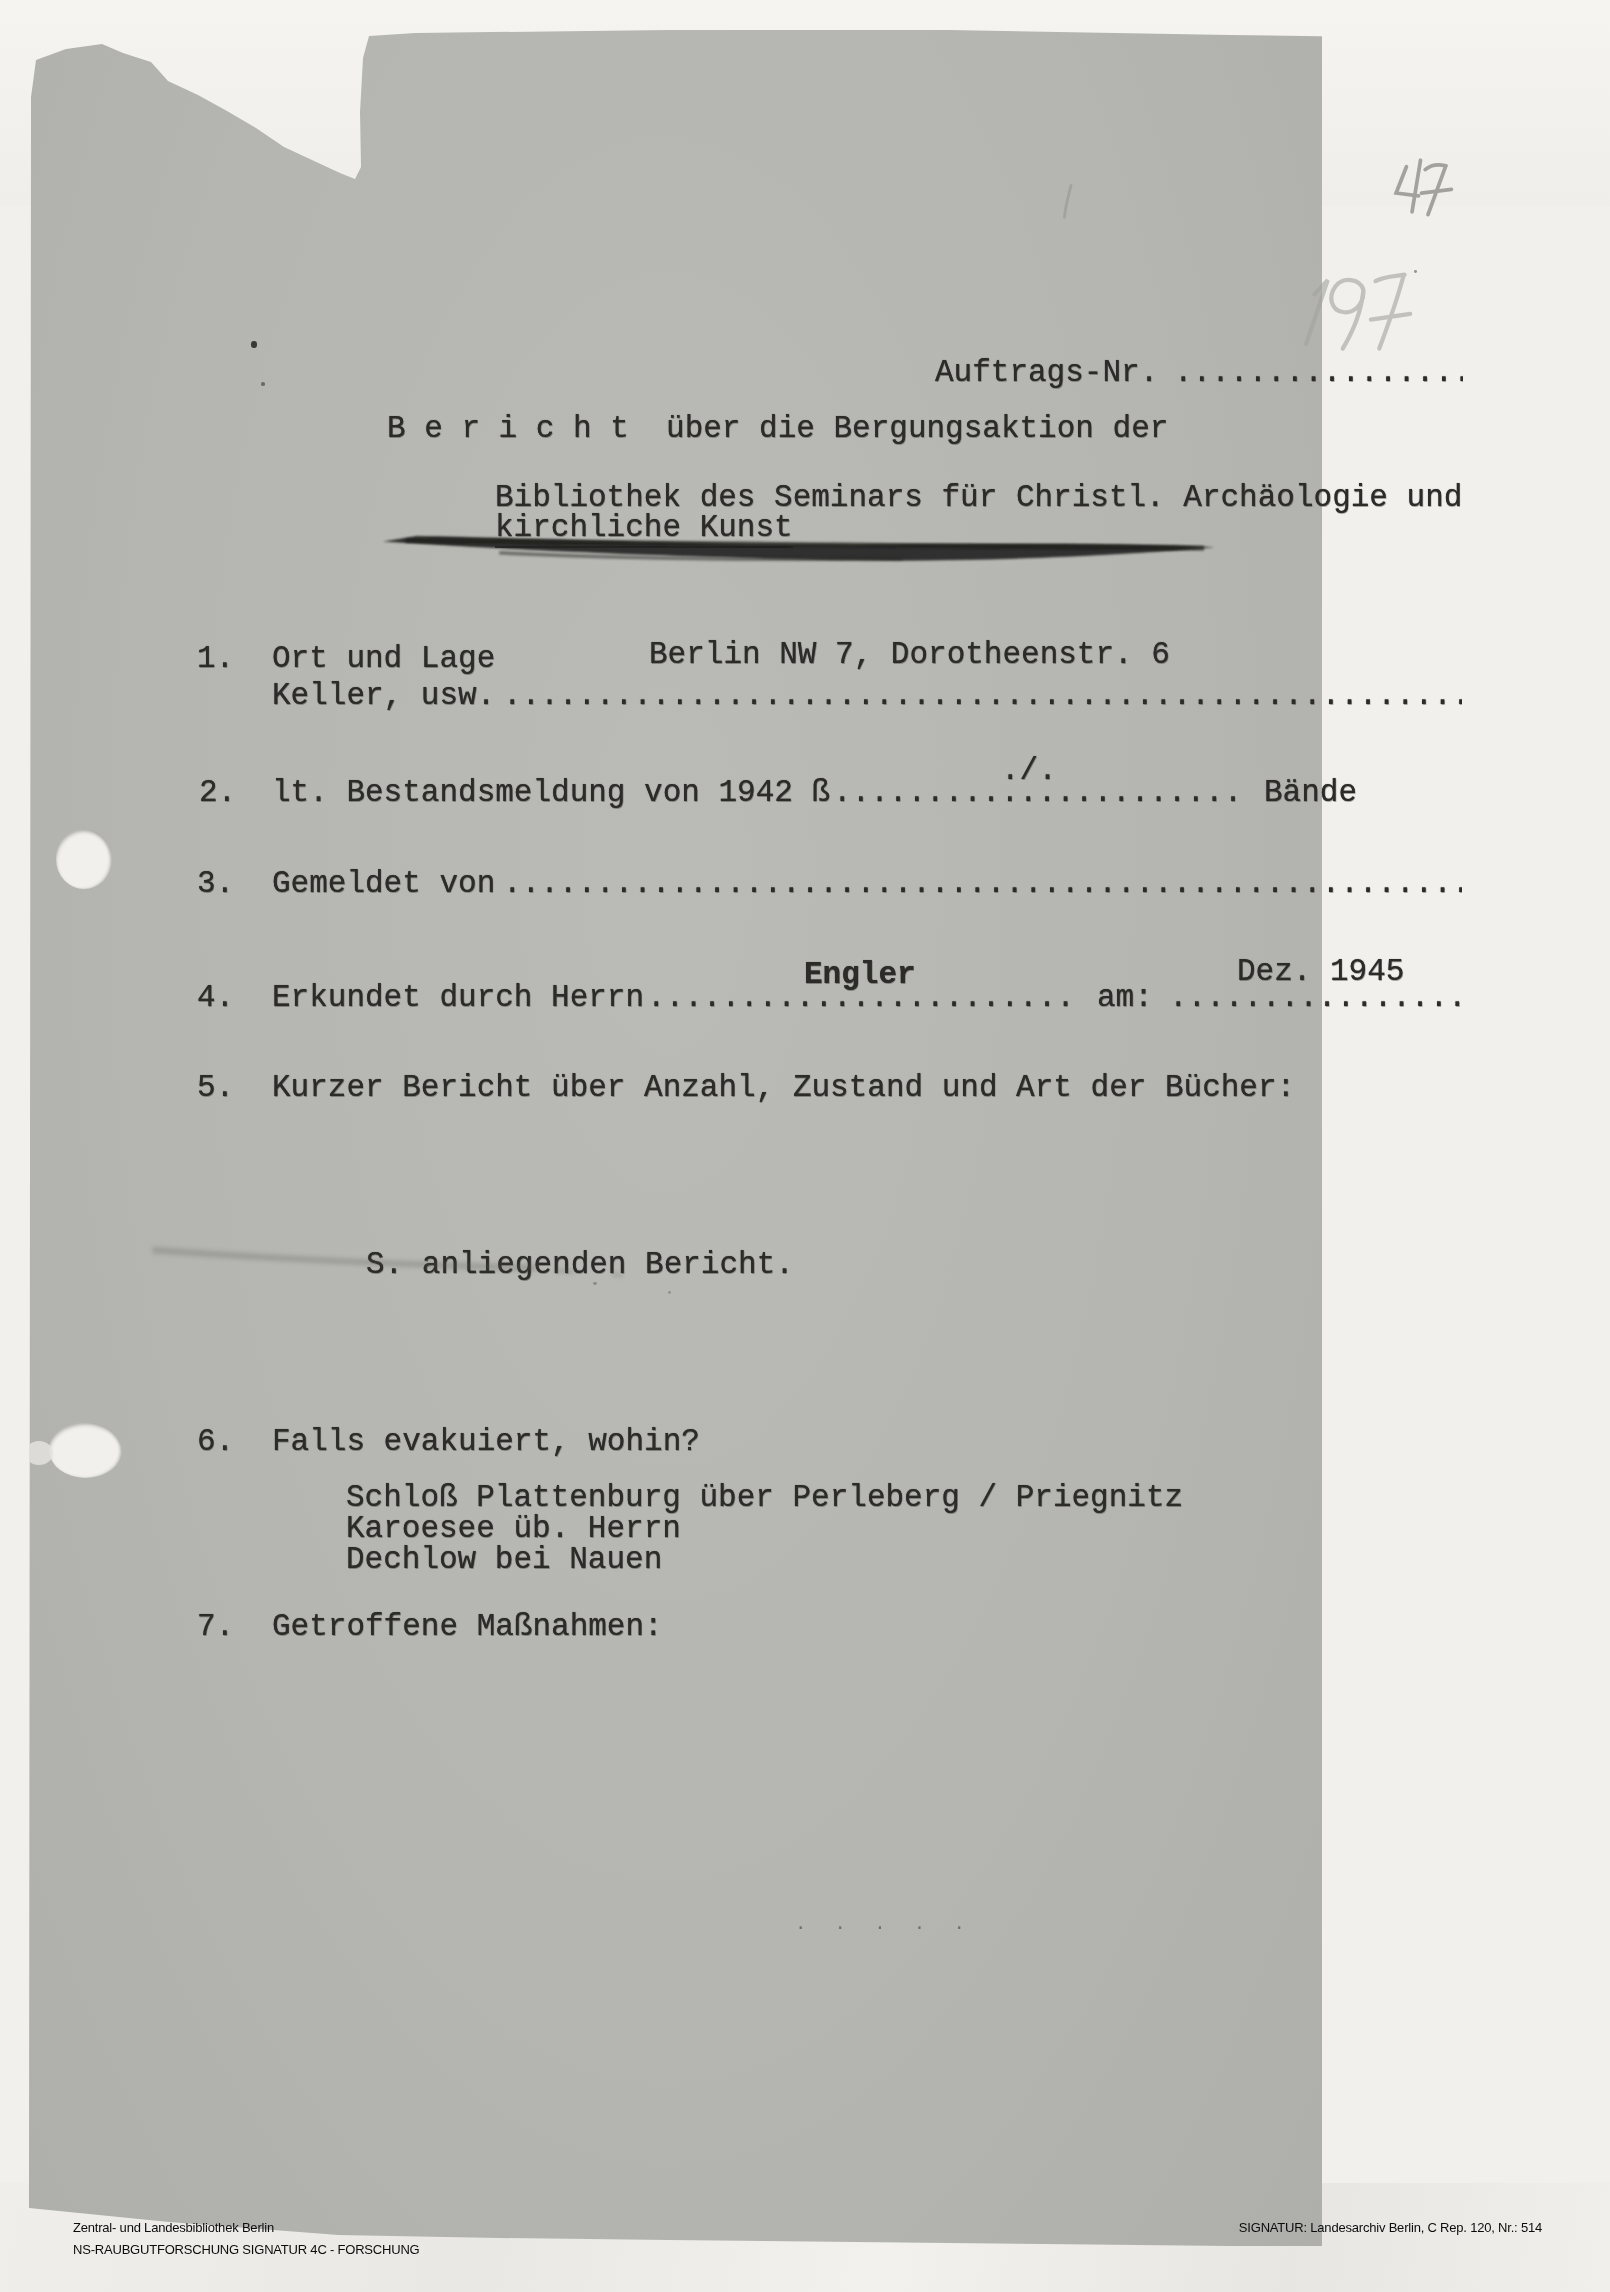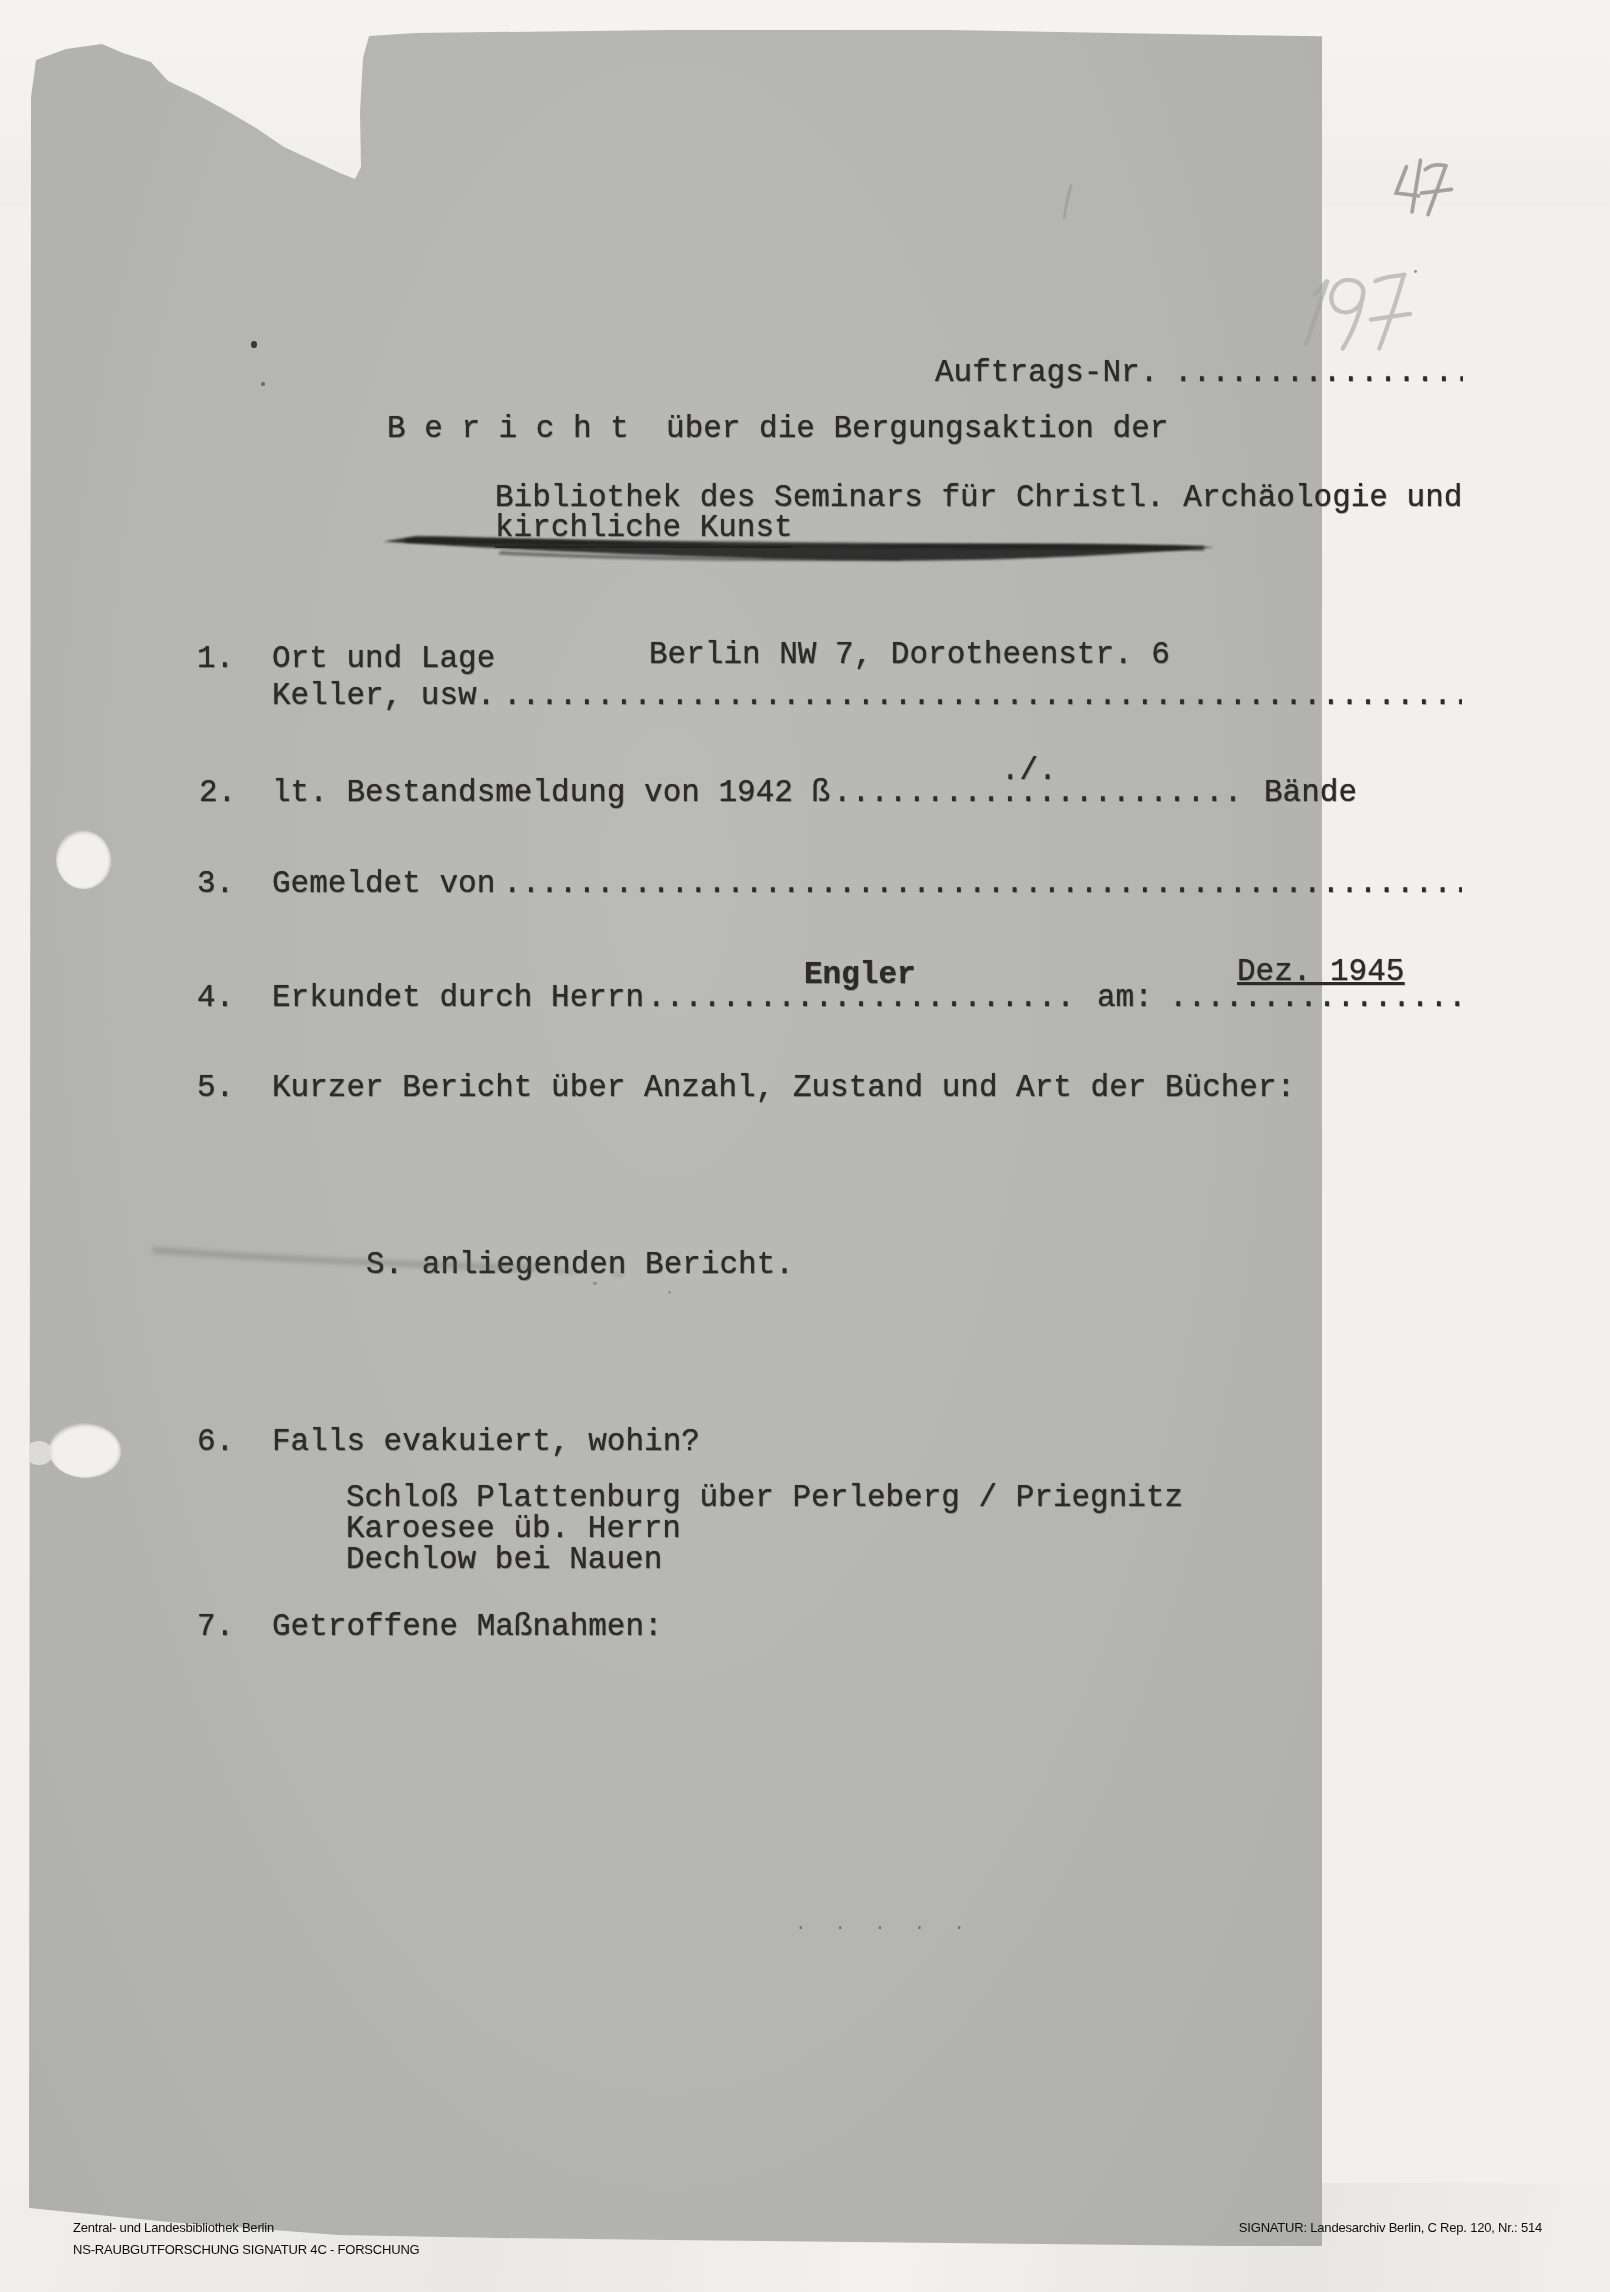--- a/index.html
+++ b/index.html
@@ -73,21 +73,21 @@
   <div class="typed" style="left:185px;top:868px;">3.</div>
   <div class="typed" style="left:260px;top:868px;">Gemeldet von</div>
   <div class="dotline" style="left:491px;top:868px;width:959px;">..............................................................................................................</div>
 
   <div class="typed" style="left:185px;top:982px;">4.</div>
   <div class="typed" style="left:260px;top:982px;">Erkundet durch Herrn</div>
   <div class="dotline" style="left:635px;top:982px;width:422px;">..............................................................................................................</div>
   <div class="typed" style="left:792px;top:959px;font-weight:bold;">Engler</div>
   <div class="typed" style="left:1085px;top:982px;">am:</div>
   <div class="dotline" style="left:1157px;top:982px;width:293px;">..............................................................................................................</div>
-  <div class="typed" style="left:1225px;top:956px;text-decoration:underline;">Dez. 1945</div>
+  <div class="typed" style="left:1225px;top:956px;">Dez. 1945</div>
 
   <div class="typed" style="left:185px;top:1072px;">5.</div>
   <div class="typed" style="left:260px;top:1072px;">Kurzer Bericht über Anzahl, Zustand und Art der Bücher:</div>
 
   <div class="typed" style="left:354px;top:1249px;">S. anliegenden Bericht.</div>
 
   <div class="typed" style="left:185px;top:1426px;">6.</div>
   <div class="typed" style="left:260px;top:1426px;">Falls evakuiert, wohin?</div>
 
   <div class="typed" style="left:334px;top:1482px;">Schloß Plattenburg über Perleberg / Priegnitz</div>

